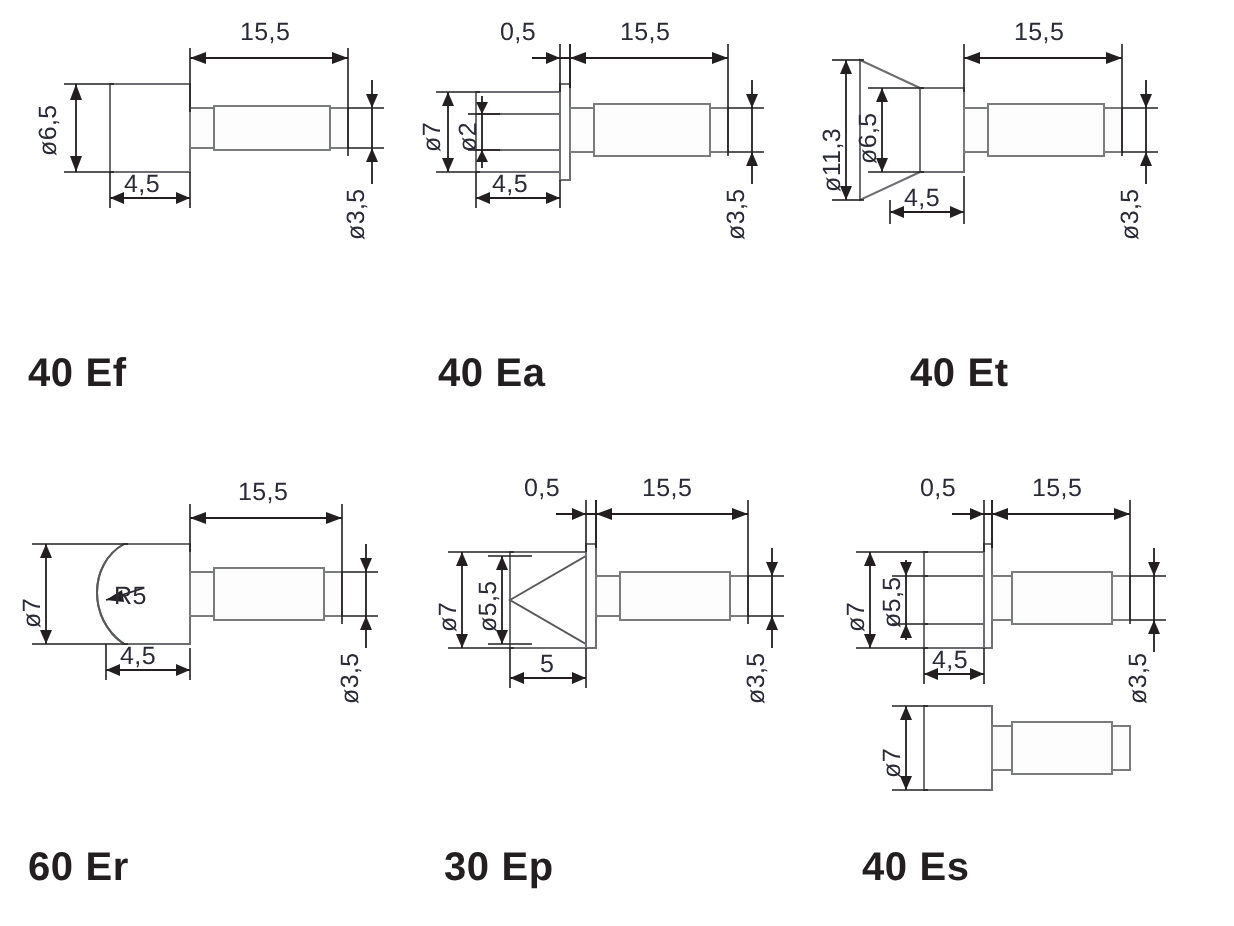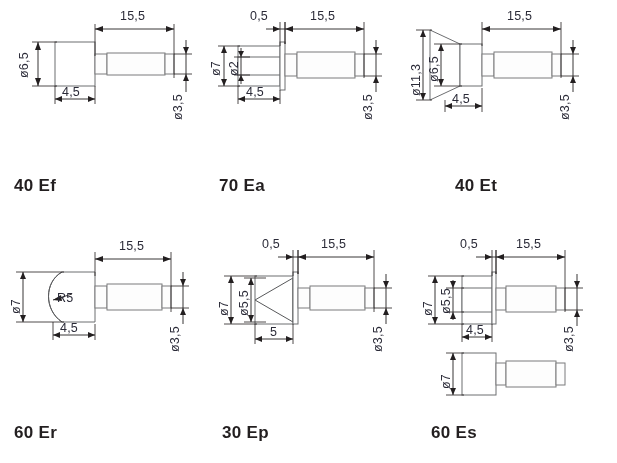--- a/index.html
+++ b/index.html
@@ -20,21 +20,21 @@
     width: 617px;
     height: 463px;
     text-align: right;
   }
   .cell {
     position: absolute;
   }
   .part-label {
     position: absolute;
     font-family: "Liberation Sans", sans-serif;
-    font-size: 17px;
+    font-size: 20px;
     font-weight: bold;
     color: #231f20;
     letter-spacing: 0.3px;
     white-space: nowrap;
   }
   svg { display: block; overflow: visible; }
   .outline {
     fill: #ffffff;
     stroke: #6d6e71;
     stroke-width: 1;
@@ -184,21 +184,21 @@
       <g>
         <line class="extline" x1="154" y1="54" x2="172" y2="54"></line>
         <line class="extline" x1="154" y1="76" x2="172" y2="76"></line>
         <line class="dimline" x1="166" y1="40" x2="166" y2="92"></line>
         <polygon class="arrow" points="166,54 163,47 169,47"></polygon>
         <polygon class="arrow" points="166,76 163,83 169,83"></polygon>
         <text class="dimtext" x="162" y="120" transform="rotate(-90 162,120)">ø3,5</text>
       </g>
     </svg>
   </div>
-  <div class="part-label" style="left:219px; top:176px;">70 Ea</div>
+  <div class="part-label" style="left:219px; top:176px;">40 Ea</div>
 
   <div class="cell" style="left:412px; top:0px; width:205px; height:130px;">
     <svg width="205" height="130" viewBox="0 0 205 130">
       <g>
 
         <polygon class="outline" points="18,30 48,44 48,86 18,100"></polygon>
         <rect class="outline" x="48" y="44" width="22" height="42"></rect>
 
         <rect class="body-fill" x="70" y="54" width="12" height="22"></rect>
         <rect class="body-fill" x="82" y="52" width="58" height="26"></rect>
@@ -462,15 +462,15 @@
       <g>
         <line class="extline" x1="34" y1="8" x2="52" y2="8"></line>
         <line class="extline" x1="34" y1="50" x2="52" y2="50"></line>
         <line class="dimline" x1="41" y1="8" x2="41" y2="50"></line>
         <polygon class="arrow" points="41,8 38,15 44,15"></polygon>
         <polygon class="arrow" points="41,50 38,43 44,43"></polygon>
         <text class="dimtext" x="38" y="44" transform="rotate(-90 38,44)">ø7</text>
       </g>
     </svg>
   </div>
-  <div class="part-label" style="left:431px; top:423px;">60 Es</div>
+  <div class="part-label" style="left:431px; top:423px;">40 Es</div>
 
 </div>
 
 </body></html>

